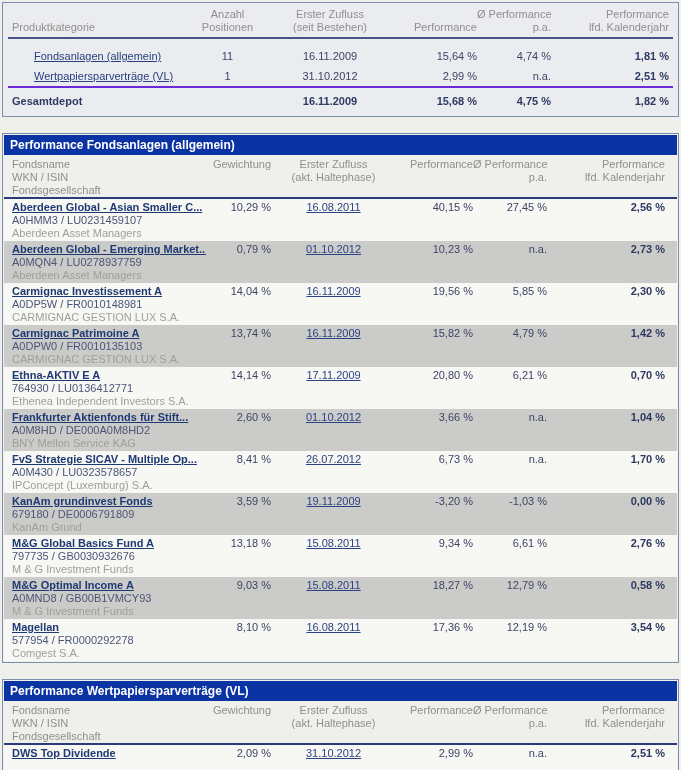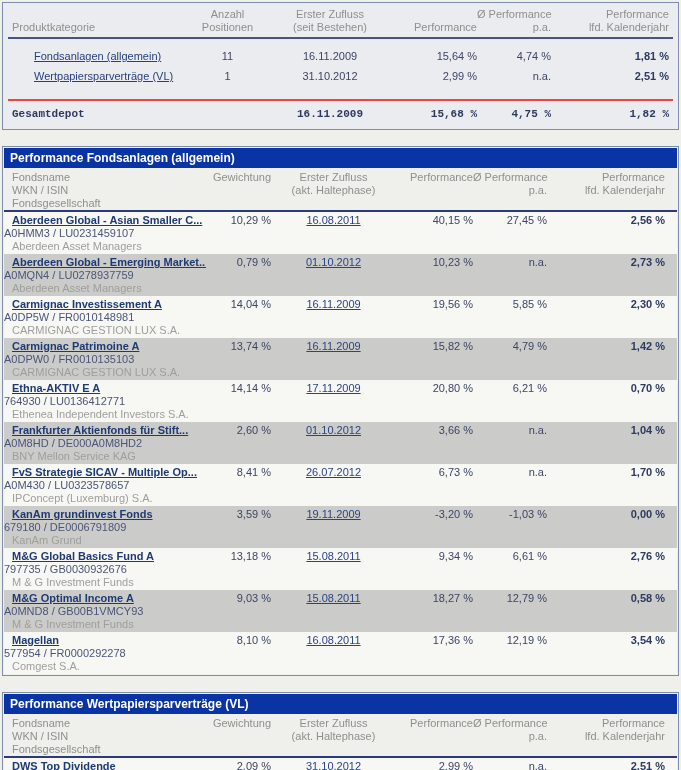--- a/index.html
+++ b/index.html
@@ -28,24 +28,24 @@
     display: flex; align-items: flex-end;
     padding: 5px 0 3px;
     border-bottom: 2px solid #46548a;
     color: #8f8f8d;
   }
   .hcol { display: flex; flex-direction: column; justify-content: flex-end; }
   .hline { line-height: 13px; height: 13px; }
   .sum-row { display: flex; height: 20px; line-height: 20px; }
   .sum-rows { padding-top: 7px; }
   .sum-total {
-    display: flex; margin-top: 13px;
-    border-top: 2px solid #ef4444;
+    display: flex; margin-top: 0;
+    border-top: 2px solid #6d28d9;
     padding: 6px 0 3px; line-height: 14px;
-    font-weight: bold; color: #2e3a60; font-family: Liberation Mono, monospace;
+    font-weight: bold; color: #2e3a60;
   }
   .s-cat   { width: 182px; padding-left: 4px; text-align: left; }
   .s-pos   { width: 75px;  text-align: center; justify-content: flex-end; }
   .s-inflow{ width: 130px; text-align: center; }
   .s-perf  { width: 82px;  text-align: right; }
   .s-pa    { width: 74px;  text-align: right; }
   .s-ytd   { width: 118px; text-align: right; }
   .sum-row .s-ytd { font-weight: bold; color: #2e3a60; }
   .cat-link { color: #27407f; text-decoration: underline; margin-left: 22px; }
 
@@ -79,21 +79,21 @@
   .fund-row { padding: 2px 0 1px; background: #f7f7f4; }
   .fund-row:nth-child(even) { background: #cbcbc9; }
   .frow-line1 { display: flex; line-height: 13px; }
   .frow-line1 .col-ytd { font-weight: bold; color: #2e3a60; }
   .fund-link {
     color: #1f3a73; font-weight: bold; text-decoration: underline;
     white-space: nowrap;
   }
   .date-link { color: #2c4382; text-decoration: underline; }
   .frow-wkn {
-    padding-left: 0; line-height: 13px; height: 13px;
+    padding-left: 8px; line-height: 13px; height: 13px;
     color: #4c5577; white-space: nowrap;
   }
   .frow-company {
     padding-left: 8px; line-height: 13px; height: 13px;
     color: #9e9e9c; white-space: nowrap;
   }
 </style>
 </head>
 <body>
 

